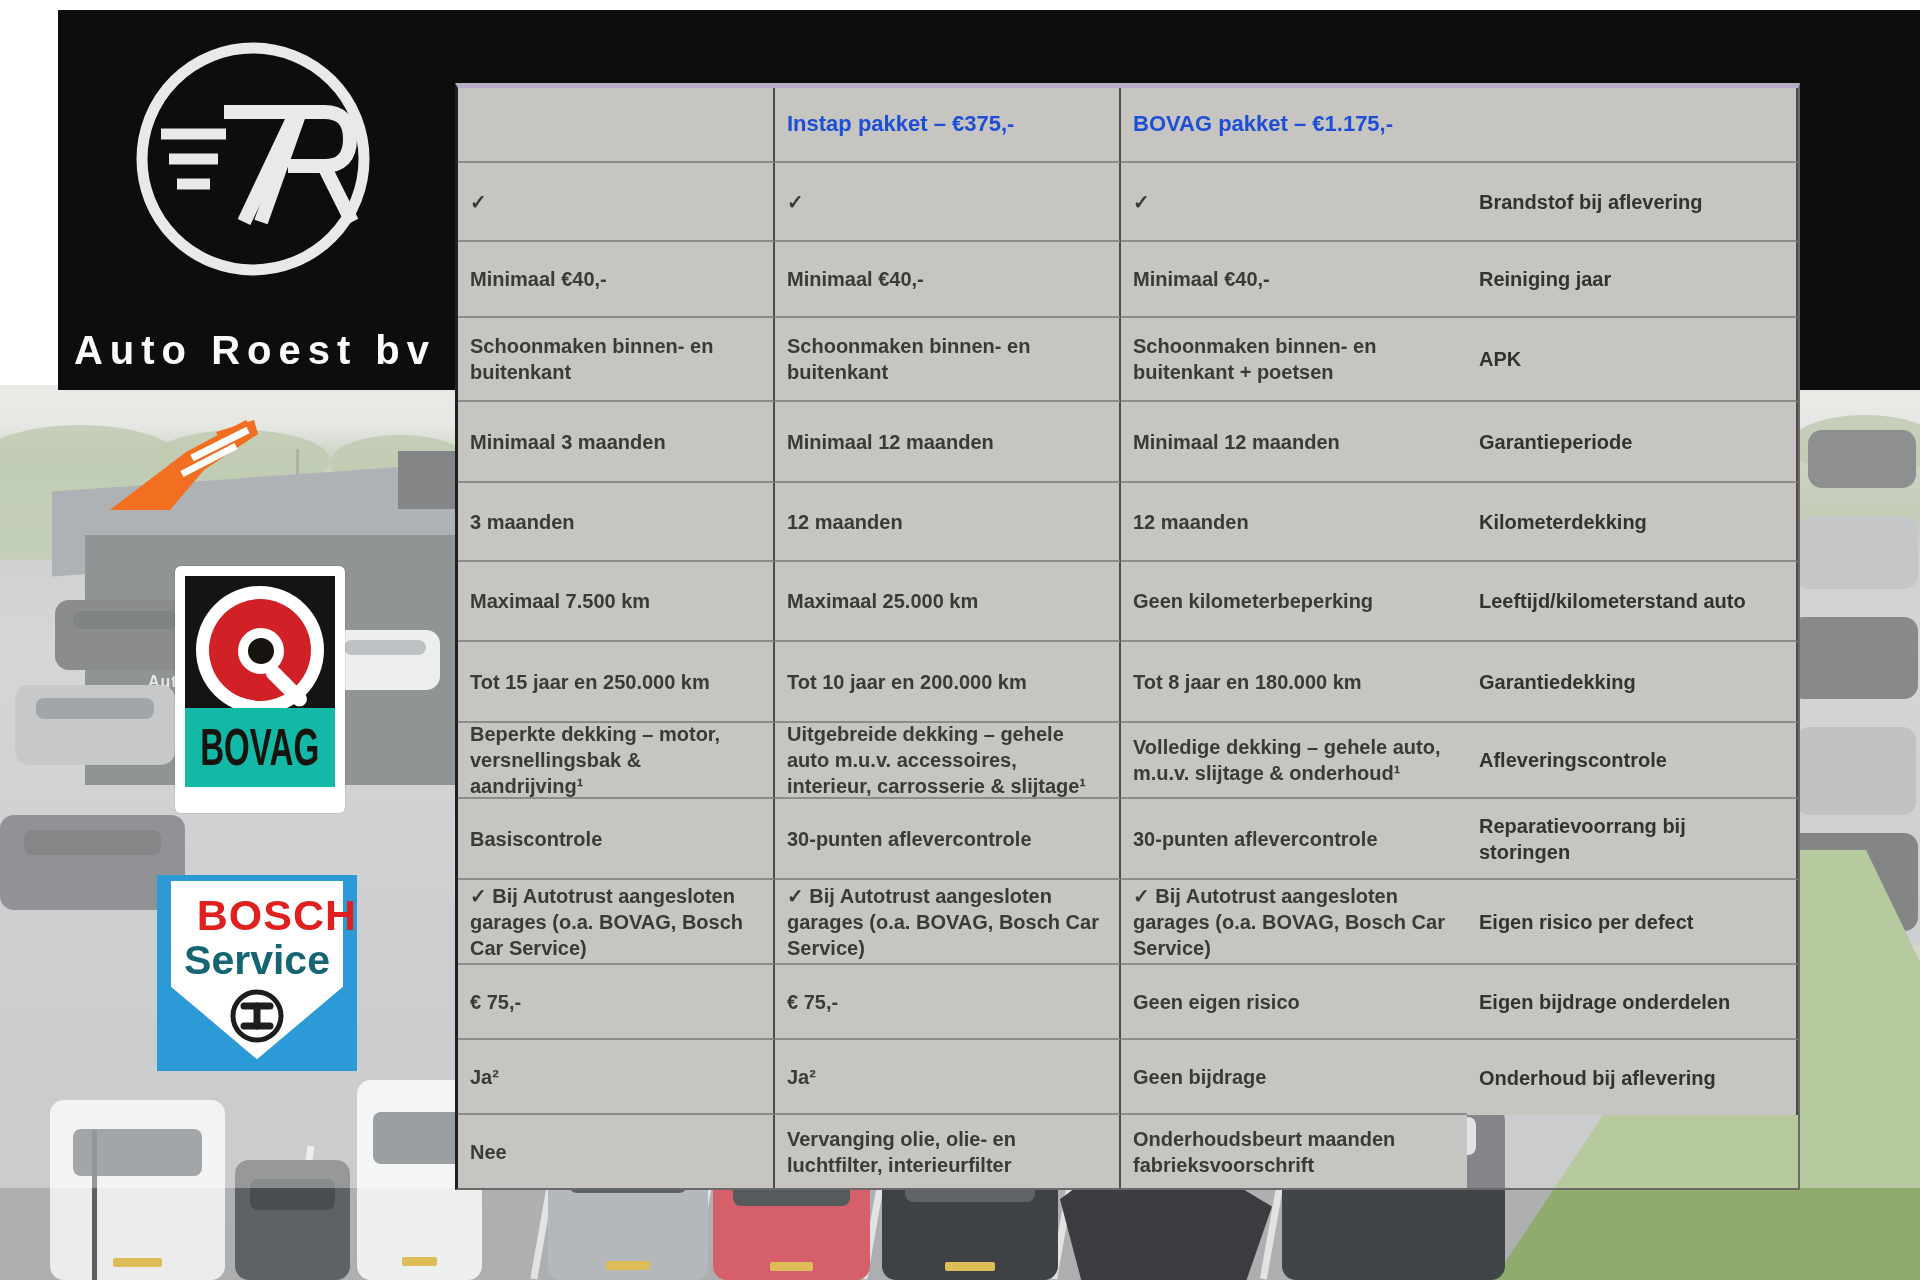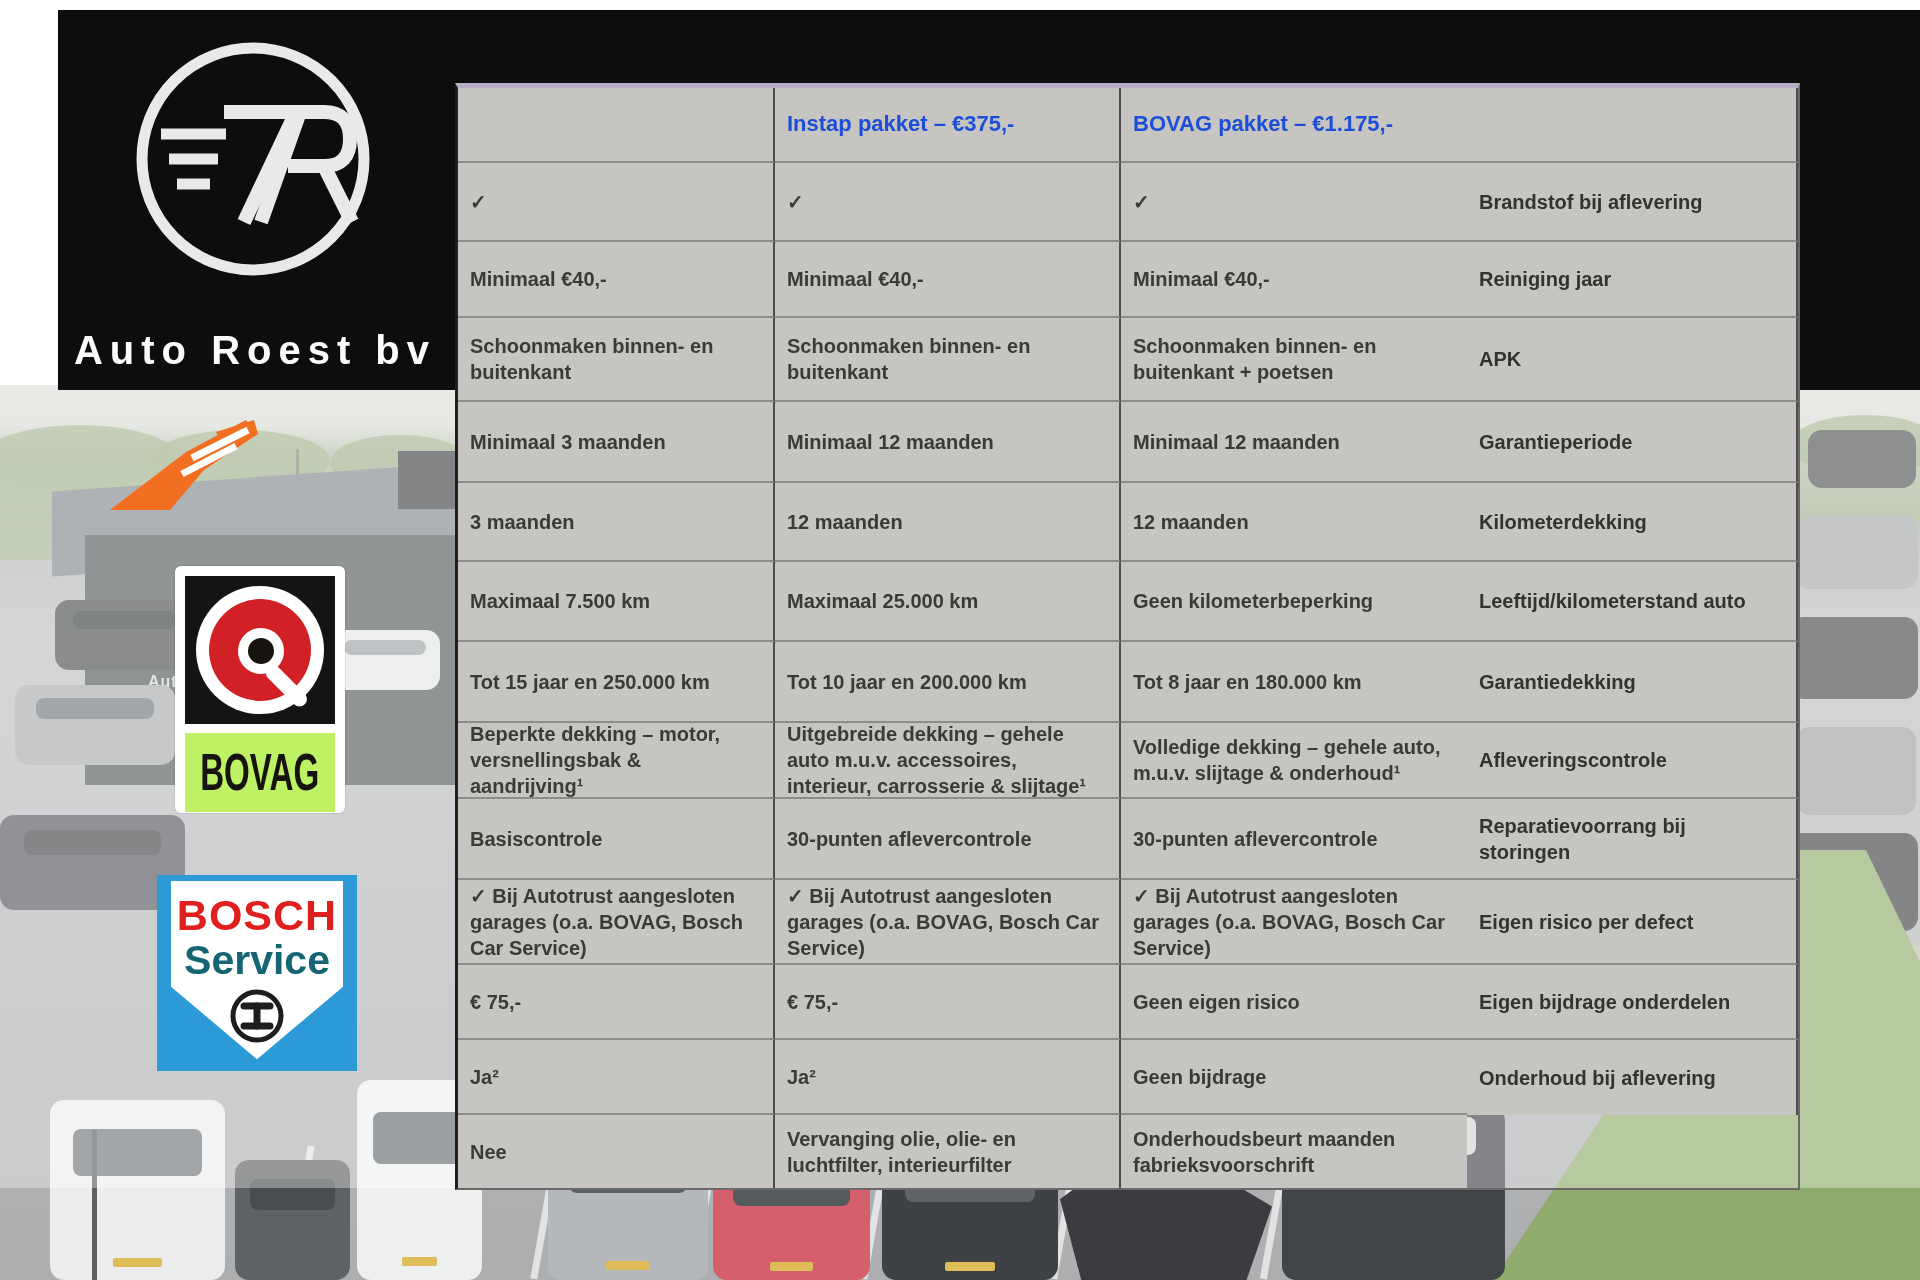--- a/index.html
+++ b/index.html
@@ -35,29 +35,29 @@
   
   #bovag{left:175px;top:566px;width:170px;height:247px;background:#ffffff;border-radius:6px;
     box-shadow:0 0 0 1px rgba(0,0,0,.08);}
   #bovag-black{position:absolute;left:10px;top:10px;width:150px;height:148px;background:#161412;}
   #bovag-ring{position:absolute;left:11px;top:10px;width:128px;height:128px;background:#ffffff;border-radius:50%;}
   #bovag-red{position:absolute;left:24px;top:23px;width:102px;height:102px;background:#d22027;border-radius:50%;}
   #bovag-q{position:absolute;left:53px;top:52px;width:26px;height:26px;border:10px solid #ffffff;
     border-radius:50%;background:#17130f;}
   #bovag-handle{position:absolute;left:83px;top:84px;width:52px;height:15px;background:#ffffff;
     border-radius:8px;transform:rotate(45deg);transform-origin:0 50%;}
-  #bovag-yellow{position:absolute;left:10px;top:167px;width:150px;height:79px;background:#bef264;
+  #bovag-yellow{position:absolute;left:10px;top:142px;width:150px;height:79px;background:#14b8a6;
     display:flex;align-items:center;justify-content:center;}
   #bovag-word{font-weight:bold;font-size:36px;color:#17130f;transform:scale(.92,1.45);letter-spacing:0px;}
 
   
   #bosch{left:157px;top:875px;width:200px;height:196px;background:#2d9ad8;}
   #bosch-shield{position:absolute;left:0;top:0;width:200px;height:196px;background:#ffffff;
     clip-path:polygon(7% 3%,93% 3%,93% 57%,50% 94%,7% 57%);}
-  #bosch-word{position:absolute;left:0;top:16px;width:200px;text-align:center;
+  #bosch-word{position:absolute;left:0;top:16px;width:200px;text-align:right;
     font-weight:bold;font-size:43px;color:#e0201f;letter-spacing:1px;}
   #bosch-service{position:absolute;left:0;top:62px;width:200px;text-align:center;
     font-weight:bold;font-size:41px;color:#156672;}
   #bosch-sym{position:absolute;left:71px;top:112px;}
 
   
   #pkg-table{left:455px;top:83px;width:1345px;height:1107px;box-sizing:border-box;
     border-top:5px solid #b7adc4;border-left:3px solid #211f22;
     border-right:2px solid #6b6967;border-bottom:2px solid #6b6967;
     display:grid;grid-template-columns:317px 346px 346px 331px;

